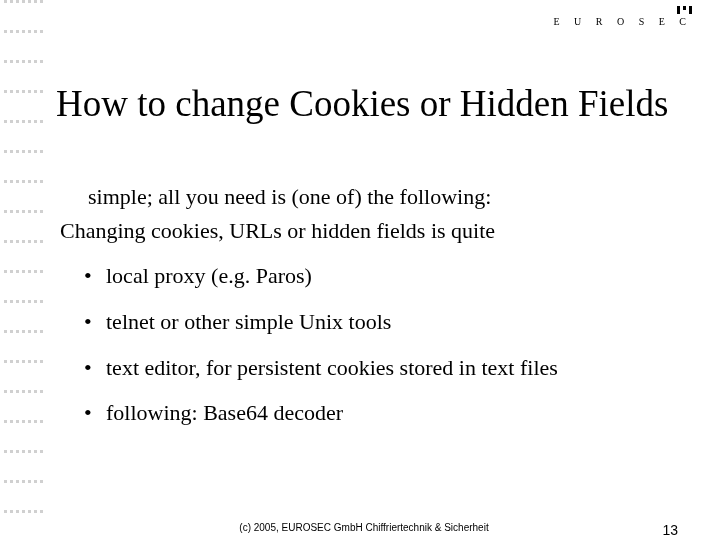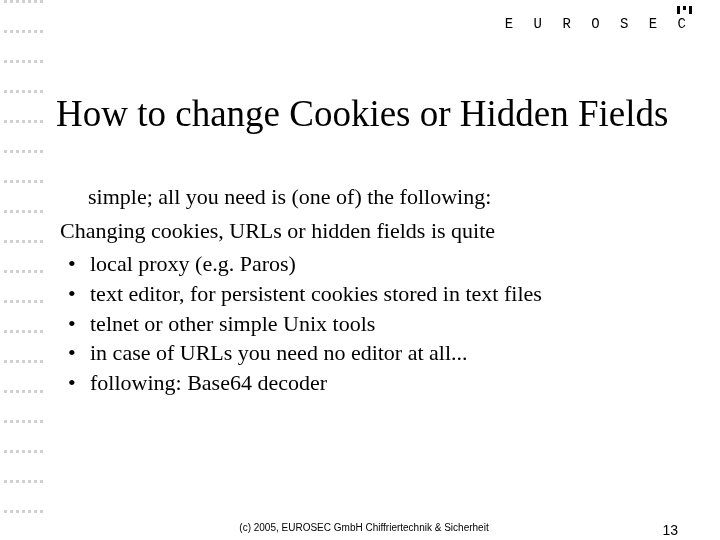--- a/index.html
+++ b/index.html
@@ -38,23 +38,23 @@
   .sidebar-col.n3 { left: 16px; }
   .sidebar-col.n4 { left: 22px; }
   .sidebar-col.n5 { left: 28px; }
   .sidebar-col.n6 { left: 34px; }
   .sidebar-col.n7 { left: 40px; }
 
   .header-brand {
     position: absolute;
     top: 16px;
     right: 28px;
-    font-family: Liberation Mono, monospace;
+    font-family: Liberation Serif, serif;
     letter-spacing: 6px;
-    font-size: 14px;
+    font-size: 10px;
     font-weight: normal;
     color: #000;
   }
   .brand-marks {
     position: absolute;
     top: 6px;
     right: 28px;
     display: flex;
     gap: 3px;
   }
@@ -63,21 +63,21 @@
     width: 3px;
     height: 8px;
     background: #000;
   }
   .brand-marks span.small {
     height: 4px;
   }
 
   .title {
     position: absolute;
-    top: 94px;
+    top: 84px;
     left: 56px;
     right: 12px;
     font-size: 37px;
     line-height: 1.1;
     font-weight: normal;
     white-space: nowrap;
   }
 
   .body-copy {
     position: absolute;
@@ -97,21 +97,21 @@
     padding-left: 28px;
   }
   .bullets {
     list-style: none;
     padding: 0;
     margin: 2px 0 0 2px;
   }
   .bullets li {
     position: relative;
     padding-left: 28px;
-    margin: 0;
+    margin: 16px;
     text-align: left;
   }
   .bullets li::before {
     content: "•";
     position: absolute;
     left: 6px;
     top: 0;
   }
 
   .footer {
@@ -155,23 +155,22 @@
 </div>
 <div class="header-brand">E U R O S E C</div>
 
 <div class="title">How to change Cookies or Hidden Fields</div>
 
 <div class="body-copy">
   <div class="intro-line intro-hang">simple; all you need is (one of) the following:</div>
   <div class="intro-line">Changing cookies, URLs or hidden fields is quite</div>
   <ul class="bullets">
     <li>local proxy (e.g. Paros)</li>
+    <li>telnet or other simple Unix tools</li>
     <li>text editor, for persistent cookies stored in text files</li>
-    <li>telnet or other simple Unix tools</li>
-    <li>in case of URLs you need no editor at all...</li>
     <li>following: Base64 decoder</li>
   </ul>
 </div>
 
 <div class="footer">
   <div class="footer-center">(c) 2005, EUROSEC GmbH Chiffriertechnik &amp; Sicherheit</div>
   <div class="footer-right">13</div>
 </div>
 
 </body></html>

